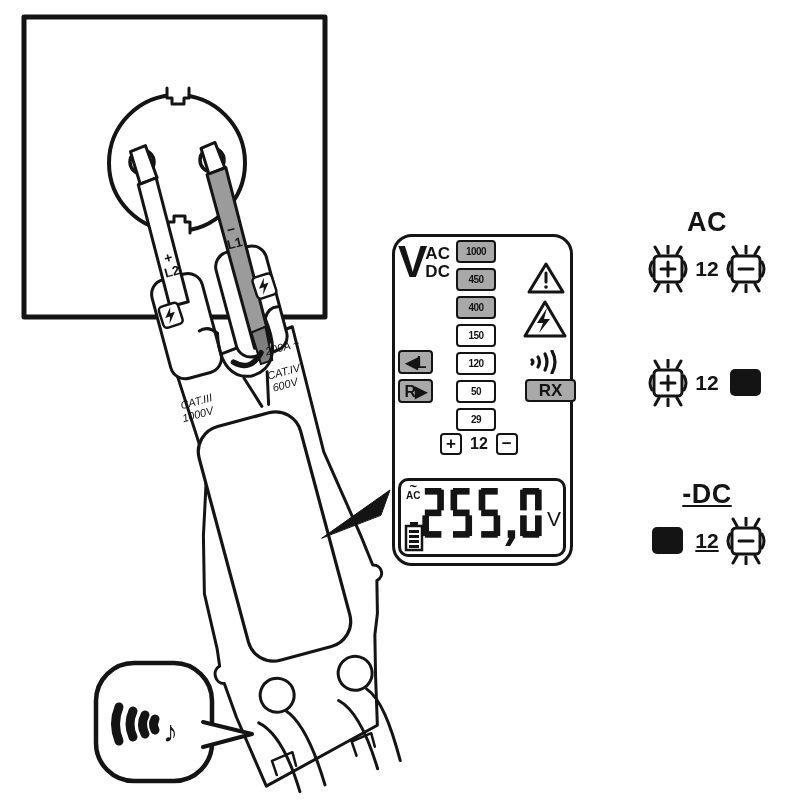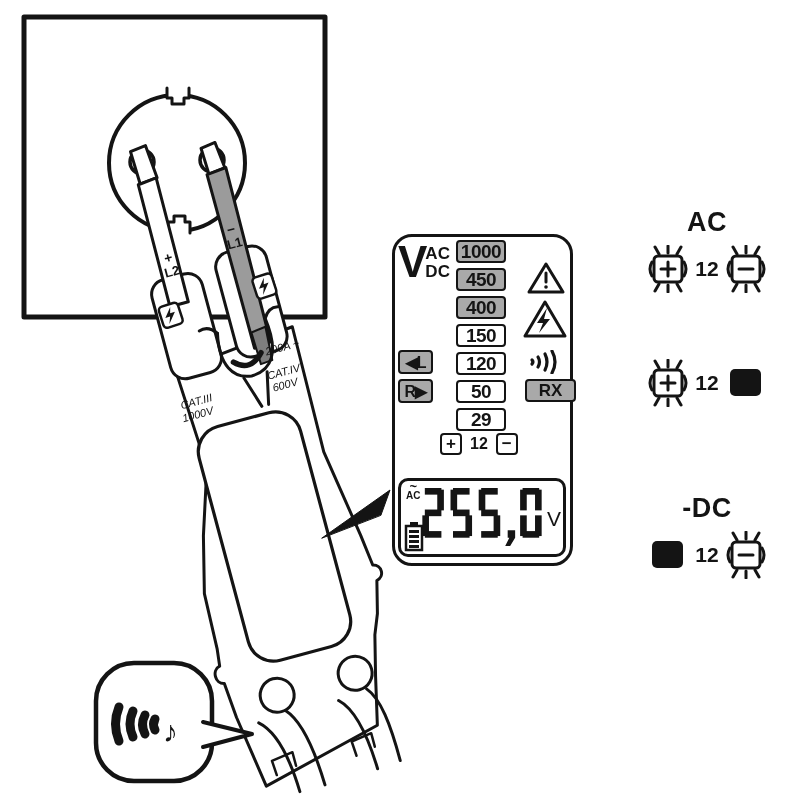--- a/index.html
+++ b/index.html
@@ -8,22 +8,22 @@
   #illu{position:absolute;left:0;top:0;}
   svg text{font-family:"Liberation Sans",sans-serif;fill:#141414;}
 
   
   .panel{position:absolute;left:392px;top:234px;width:181px;height:332px;background:#fff;
          border:3px solid #141414;border-radius:20px;box-sizing:border-box;}
   .vac{position:absolute;left:3px;top:5px;display:flex;}
   .v-big{font-size:44px;font-weight:bold;line-height:0.92;letter-spacing:-2px;}
   .v-modes{display:flex;flex-direction:column;font-size:17px;font-weight:bold;line-height:1.08;margin-top:3px;}
   #range-col{position:absolute;left:61px;top:3px;display:flex;flex-direction:column;gap:5px;}
-  .range-box{width:50px;height:23px;border:2.5px solid #141414;border-radius:4px;background:#fff;
-             display:flex;align-items:center;justify-content:center;font-size:19px;font-weight:bold;
+  .range-box{width:40px;height:23px;border:2.5px solid #141414;border-radius:4px;background:#fff;
+             display:flex;align-items:center;justify-content:center;font-size:10px;font-weight:bold;
              box-sizing:border-box;letter-spacing:-0.5px;}
   .range-box.lit{background:#a9a9a9;}
   .pbtn{position:absolute;background:#a9a9a9;border:2.5px solid #141414;border-radius:4px;
         display:flex;align-items:center;justify-content:center;font-weight:bold;box-sizing:border-box;}
   #btn-l{left:3px;top:113px;width:35px;height:24px;font-size:16px;letter-spacing:-1px;}
   #btn-r{left:3px;top:142px;width:35px;height:24px;font-size:16px;letter-spacing:-1px;}
   #btn-rx{left:130px;top:142px;width:51px;height:23px;font-size:17px;}
   .low-row{position:absolute;left:45px;top:196px;display:flex;align-items:center;gap:8px;
            font-size:16px;font-weight:bold;}
   .low-box{width:22px;height:22px;border:2.5px solid #141414;border-radius:4px;box-sizing:border-box;
@@ -34,21 +34,21 @@
   .lcd-ac{position:absolute;left:5px;top:1px;display:flex;flex-direction:column;align-items:center;
           font-weight:bold;}
   .lcd-ac .wave{font-size:13px;line-height:9px;}
   .lcd-ac .mode{font-size:10px;line-height:10px;}
   #lcd-digits{position:absolute;left:18px;top:7px;width:126px;height:58px;}
   .lcd-unit{position:absolute;right:2px;top:26px;font-size:21px;}
   .lcd-batt{position:absolute;left:3px;bottom:2px;}
 
   
   .lg{position:absolute;left:632px;width:150px;text-align:center;}
-  #lg-ac{top:207px;} #lg-pdc{top:352px;} #lg-ndc{top:493px;}
+  #lg-ac{top:207px;} #lg-pdc{top:352px;} #lg-ndc{top:479px;text-decoration:underline;}
   .lg-title{font-size:27px;font-weight:600;letter-spacing:0.5px;}
   .lg-row{display:flex;align-items:center;justify-content:center;gap:3px;
           font-size:21px;font-weight:bold;margin-top:7px;}
   .led{width:48px;height:48px;display:block;}
 </style>
 </head>
 <body>
 
 <div class="stage">
 

